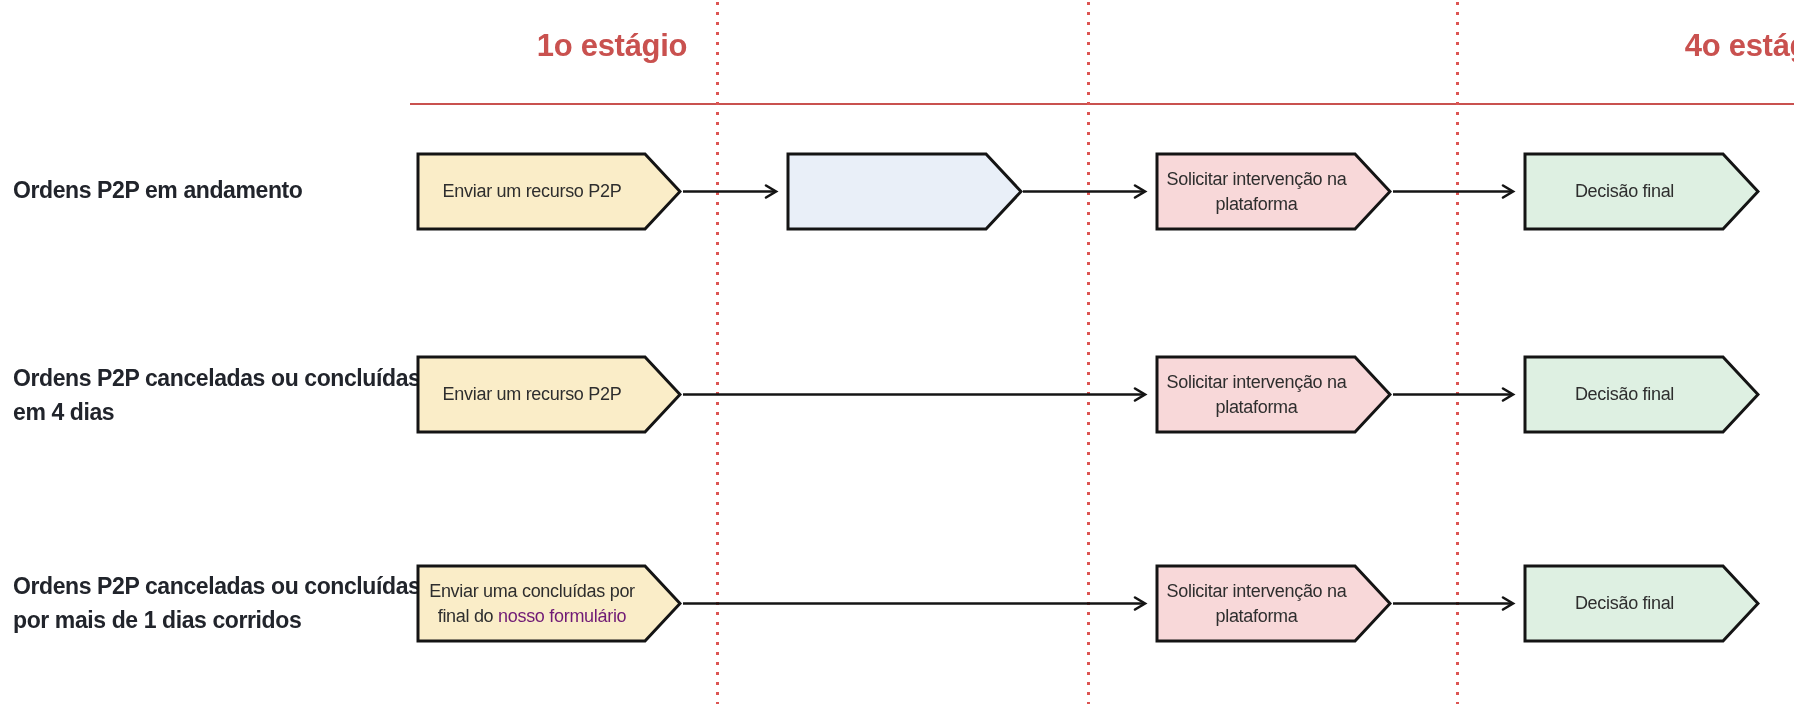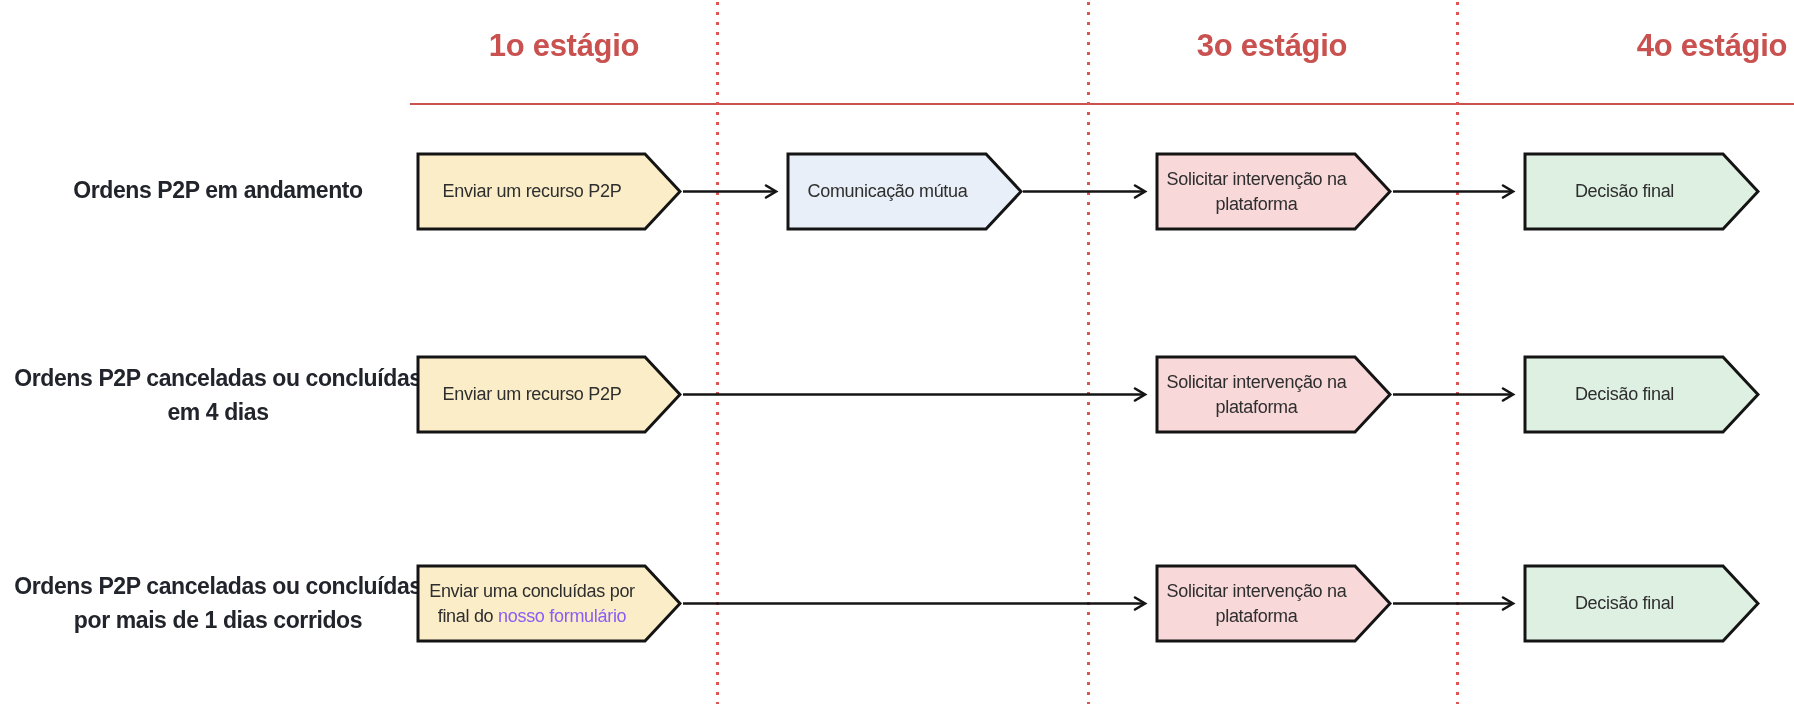--- a/index.html
+++ b/index.html
@@ -2,52 +2,51 @@
 <html><head>
 <meta charset="utf-8">
 <style>
   html,body{margin:0;padding:0;background:#ffffff;}
   .canvas{
     position:relative;width:1794px;height:704px;background:#ffffff;
     font-family:"Liberation Sans",sans-serif;overflow:hidden;
   }
   .stage-header{
     position:absolute;top:28px;transform:translateX(-50%);
-    font-size:31px;font-weight:700;color:#c9514f;letter-spacing:-0.3px;white-space:nowrap;
+    font-size:31px;font-weight:700;color:#c9514f;letter-spacing:-0.3px;white-space:nowrap;margin-left:48px;
   }
   .header-rule{
     position:absolute;left:410px;top:103px;width:1384px;height:2px;background:#c9514f;
   }
   .vline{
     position:absolute;top:2px;width:3px;height:702px;
     background-image:repeating-linear-gradient(to bottom,#dd5452 0 3px,transparent 3px 10px);
   }
   .row-label{
-    position:absolute;left:5px;width:426px;text-align:center;
+    position:absolute;left:13px;width:426px;text-align:left;
     font-size:23px;font-weight:700;color:#21242b;line-height:34px;letter-spacing:-0.4px;
   }
   .shape{position:absolute;height:79px;}
   .shape svg{position:absolute;left:0;top:0;display:block;}
   .shape .txt{
     position:absolute;top:0;height:79px;display:flex;flex-direction:column;
     justify-content:center;align-items:center;text-align:center;
     font-size:18px;color:#2e2e2e;line-height:25px;letter-spacing:-0.3px;white-space:nowrap;
   }
   .shape.wide{width:266px;} .shape.wide .txt{left:2px;width:228px;text-align:right;}
   .shape.std{width:237px;}  .shape.std .txt{left:2px;width:199px;}
   .arrows{position:absolute;left:0;top:0;pointer-events:none;}
-  a.form-link{color:#8b5cf6;text-decoration:none;cursor:pointer;margin-top:15px;}
+  a.form-link{color:#701a75;text-decoration:none;cursor:pointer;margin-top:15px;}
 </style>
 </head>
 <body>
 
 <div class="canvas">
 
   <div class="stage-header" style="left:564px">1o estágio</div>
-  <div class="stage-header" style="left:1272px">3o estágio</div>
   <div class="stage-header" style="left:1712px">4o estágio</div>
 
   <div class="header-rule"></div>
 
   <div class="vline" style="left:716px"></div>
   <div class="vline" style="left:1087px"></div>
   <div class="vline" style="left:1456px"></div>
 
   <svg class="arrows" width="1794" height="704">
     <defs>
@@ -81,23 +80,20 @@
         <polygon points="2,2 229,2 264,39.5 229,77 2,77" stroke="#141414" stroke-width="3" fill="#faedc8"></polygon>
       </svg>
     <div class="txt">
         <div>Enviar um recurso P2P</div>
       </div>
   </div>
   <div class="shape std" style="left:786px;top:152px">
     <svg width="237" height="79" viewBox="0 0 237 79">
         <polygon points="2,2 200,2 235,39.5 200,77 2,77" stroke="#141414" stroke-width="3" fill="#e9eff8"></polygon>
       </svg>
-    <div class="txt">
-        <div>Comunicação mútua</div>
-      </div>
   </div>
   <div class="shape std" style="left:1155px;top:152px">
     <svg width="237" height="79" viewBox="0 0 237 79">
         <polygon points="2,2 200,2 235,39.5 200,77 2,77" stroke="#141414" stroke-width="3" fill="#f8d8d9"></polygon>
       </svg>
     <div class="txt">
       <div>Solicitar intervenção na</div>
       <div>plataforma</div>
     </div>
   </div>

